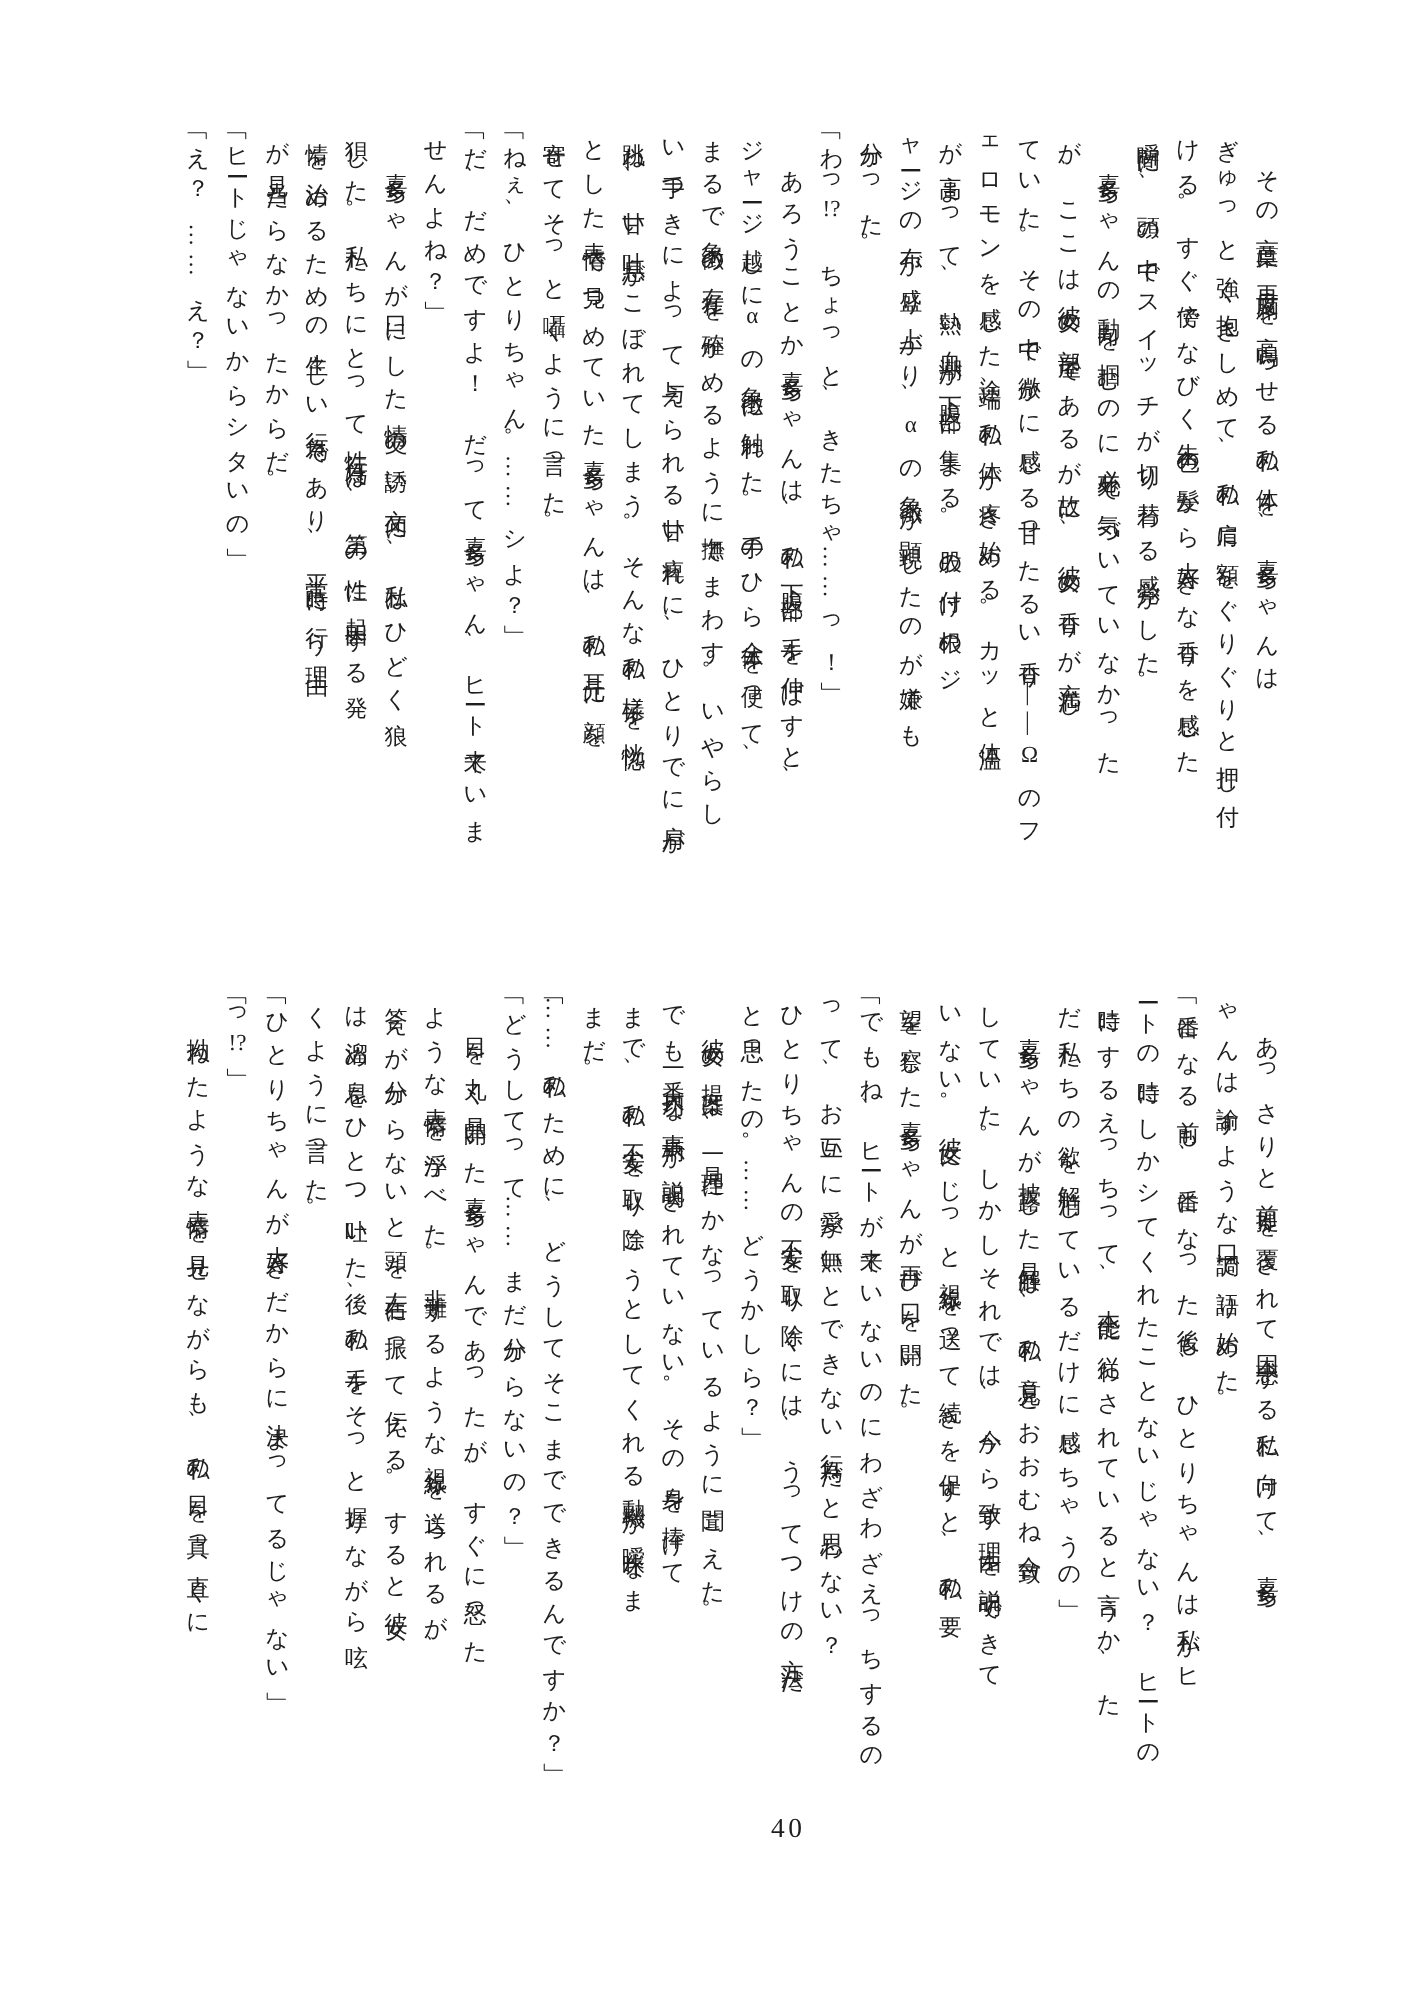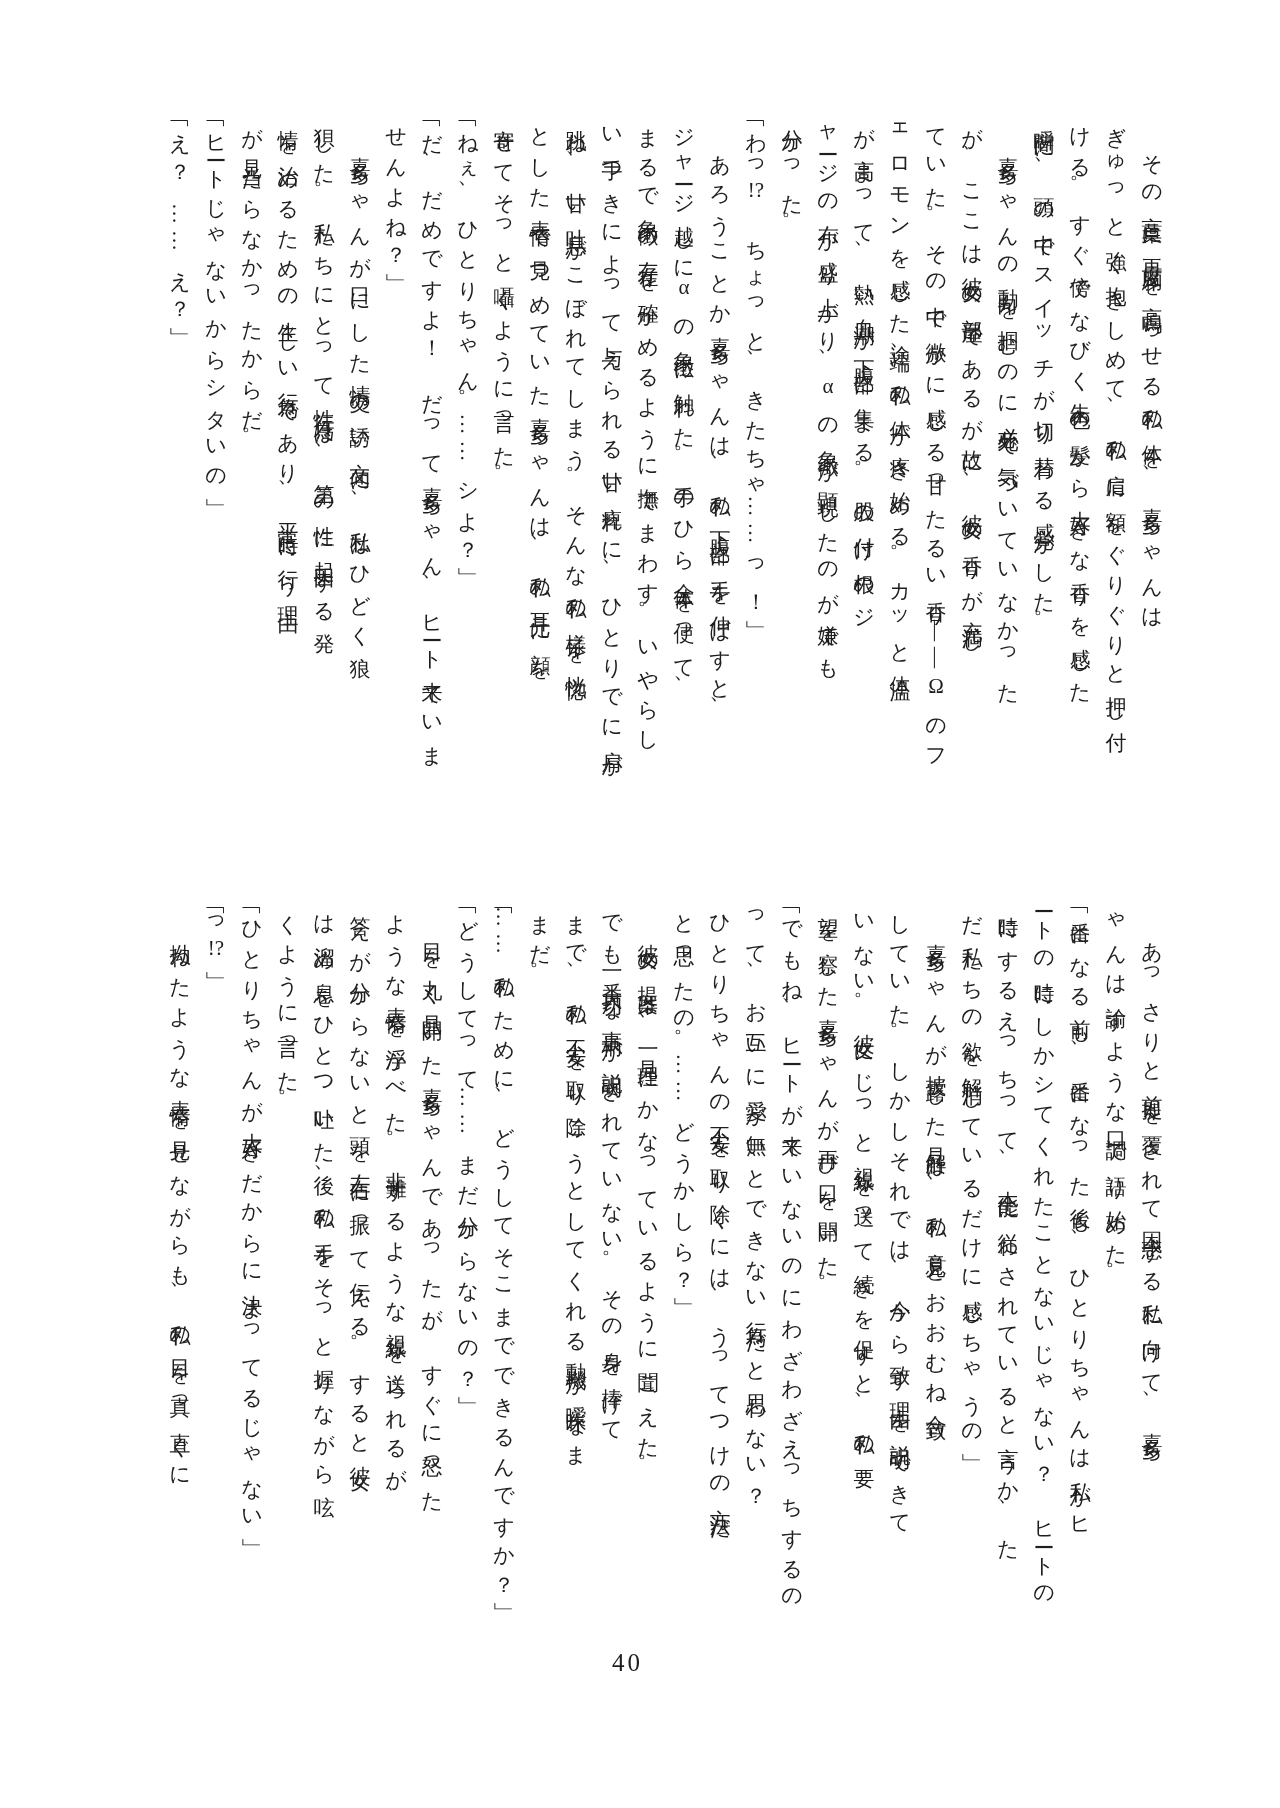--- a/index.html
+++ b/index.html
@@ -45,21 +45,21 @@
     letter-spacing: 0;
   }
   .upright {
     text-orientation: upright;
   }
   .page-number {
     position: absolute;
     top: 1649px;
     left: 612px;
     width: 120px;
-    text-align: left;
+    text-align: right;
     font-size: 25px;
     letter-spacing: 3px;
     color: #1e1e1e;
   }
 </style>
 </head>
 <body>
 
 <div class="page">
   <div class="text-block text-block--top">

